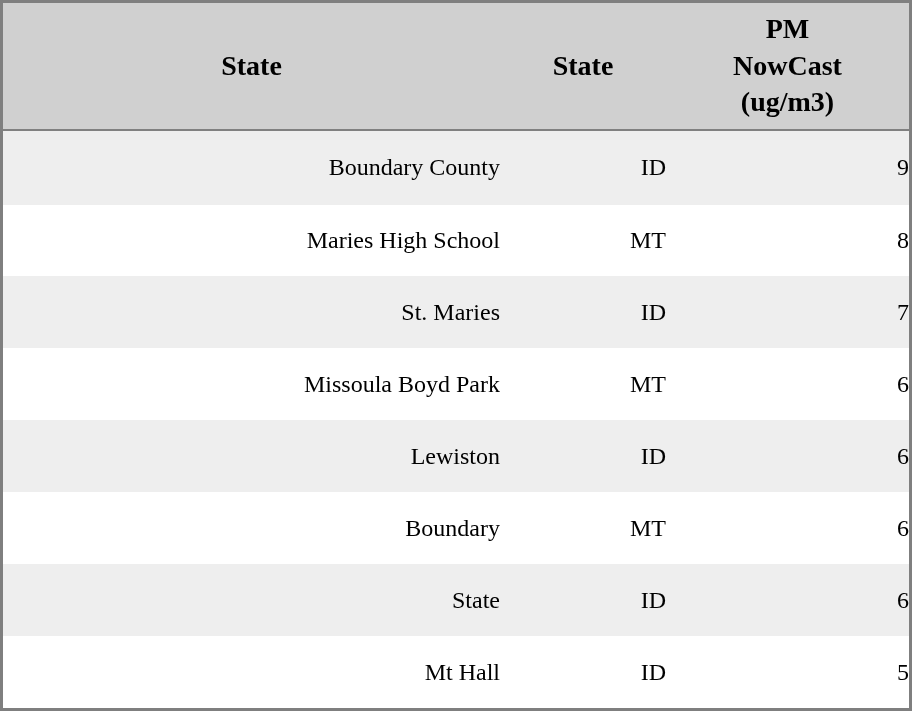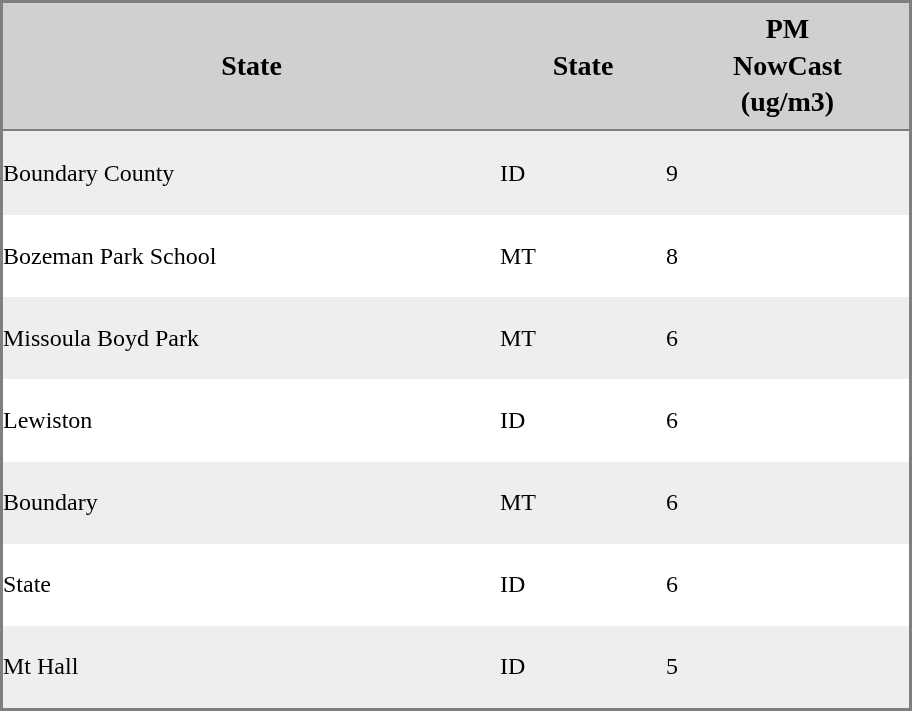--- a/index.html
+++ b/index.html
@@ -39,21 +39,21 @@
     font-size: 28px;
     font-weight: bold;
     text-align: center;
     vertical-align: middle;
     line-height: 1.3;
     white-space: pre-line; 
     padding: 0;
   }
   tbody td {
     font-size: 24px;
-    text-align: left;
+    text-align: right;
     vertical-align: middle;
     padding: 0;
   }
   tbody tr:nth-child(odd)  { background: #eeeeee; }
   tbody tr:nth-child(even) { background: #ffffff; }
 </style>
 </head>
 <body>
 
 <div class="table-wrapper">
@@ -73,25 +73,30 @@
       </tr>
     </thead>
     <tbody>
   <tr>
     <td>Boundary County</td>
     <td>ID</td>
     <td>9</td>
   </tr>
 
   <tr>
-    <td>Bozeman Park School</td>
+    <td>Maries High School</td>
     <td>MT</td>
     <td>8</td>
   </tr>
 
+  <tr>
+    <td>St. Maries</td>
+    <td>ID</td>
+    <td>7</td>
+  </tr>
 
 
   <tr>
     <td>Missoula Boyd Park</td>
     <td>MT</td>
     <td>6</td>
   </tr>
 
   <tr>
     <td>Lewiston</td>

